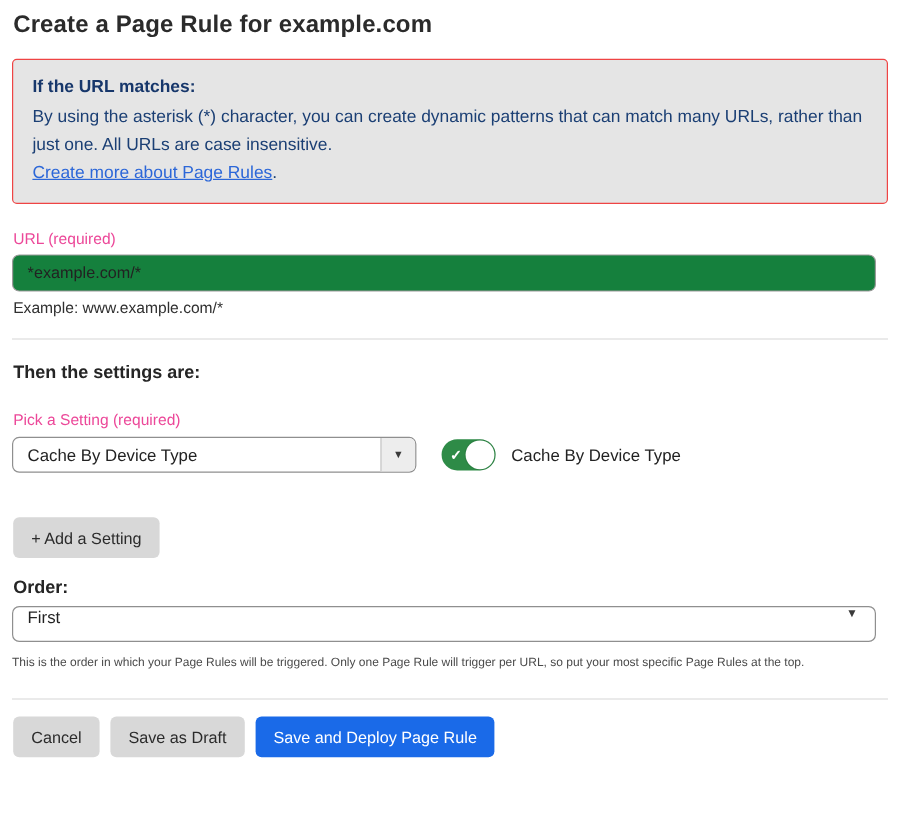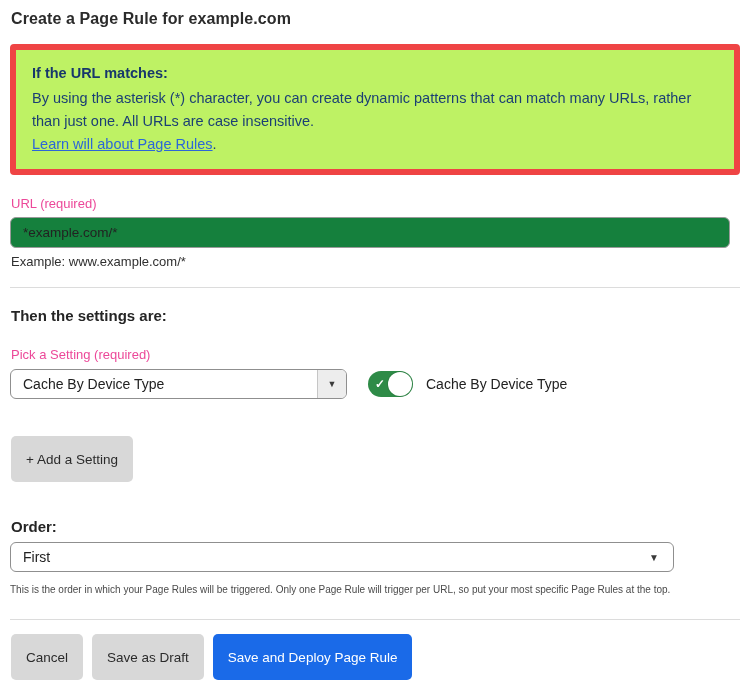--- a/index.html
+++ b/index.html
@@ -7,31 +7,31 @@
   body {
     width: 750px;
     height: 688px;
     font-family: "Liberation Sans", sans-serif;
     color: #2b2b2b;
     overflow: hidden;
   }
   .container { padding: 8px 10px 0 10px; width: 750px; }
 
   .page-title {
-    font-size: 16px;
+    font-size: 20px;
     font-weight: bold;
     color: #2b2b2b;
     margin: 2px 0 16px 1px;
     letter-spacing: 0.1px;
   }
 
   
   .info-box {
-    background: #bef264;
-    border: 6px solid #ef4444;
+    background: #e5e5e5;
+    border: 1px solid #ef4444;
     border-radius: 4px;
     padding: 12px 16px 13px 16px;
     color: #1b3f74;
     font-size: 14.5px;
     line-height: 23px;
     margin-bottom: 21px;
   }
   .info-box .info-heading {
     font-weight: bold;
     font-size: 14.5px;
@@ -153,43 +153,43 @@
   .toggle-label {
     margin-left: 13px;
     font-size: 14px;
     color: #222;
   }
 
   .btn {
     display: inline-flex;
     align-items: center;
     justify-content: center;
-    height: 46px;
+    height: 34px;
     padding: 0 15px;
     border: none;
     border-radius: 5px;
     font-size: 13.5px;
     font-family: "Liberation Sans", sans-serif;
     cursor: pointer;
     white-space: nowrap;
   }
   .btn-gray { background: #d8d8d8; color: #2b2b2b; }
   .btn-primary { background: #1a6ae8; color: #ffffff; }
 
   .add-setting-btn { margin: 37px 0 0 1px; }
 
   
   .order-select {
-    width: 664px;
+    width: 720px;
     height: 30px;
     border: 1px solid #8f8f8f;
     border-radius: 6px;
     background: #fff;
     display: flex;
-    align-items: center;
+    align-items: flex-start;
     justify-content: space-between;
     padding: 0 14px 0 12px;
     font-size: 14px;
     color: #222;
     cursor: pointer;
     margin-top: 7px;
   }
   .order-select .order-arrow { font-size: 10px; color: #3a3a3a; }
 
   .order-helper {
@@ -210,21 +210,21 @@
 </head>
 <body>
 
 <div class="container">
 
   <h1 class="page-title">Create a Page Rule for example.com</h1>
 
   <div class="info-box">
     <div class="info-heading">If the URL matches:</div>
     <div class="info-body">By using the asterisk (*) character, you can create dynamic patterns that can match many URLs, rather than just one. All URLs are case insensitive.</div>
-    <div><a class="info-link">Learn will about Page Rules</a><span>.</span></div>
+    <div><a class="info-link">Create more about Page Rules</a><span>.</span></div>
   </div>
 
   <div class="field-label">URL (required)</div>
   <input class="text-input" type="text" value="*example.com/*" style="">
   <div class="helper-text">Example: www.example.com/*</div>
 
   <hr class="divider">
 
   <div class="section-heading">Then the settings are:</div>
 
@@ -241,21 +241,21 @@
       <div class="toggle">
         <span class="toggle-check">✓</span>
         <span class="toggle-knob"></span>
       </div>
       <span class="toggle-label">Cache By Device Type</span>
     </div>
   </div>
 
   <button class="btn btn-gray add-setting-btn">+ Add a Setting</button>
 
-  <div class="section-heading" style="margin-top:36px;">Order:</div>
+  <div class="section-heading" style="margin-top:16px;">Order:</div>
 
 
   <div class="order-select">
     <span>First</span>
     <span class="order-arrow">▼</span>
   </div>
 
   <div class="order-helper">This is the order in which your Page Rules will be triggered. Only one Page Rule will trigger per URL, so put your most specific Page Rules at the top.</div>
 
   <hr class="divider">

